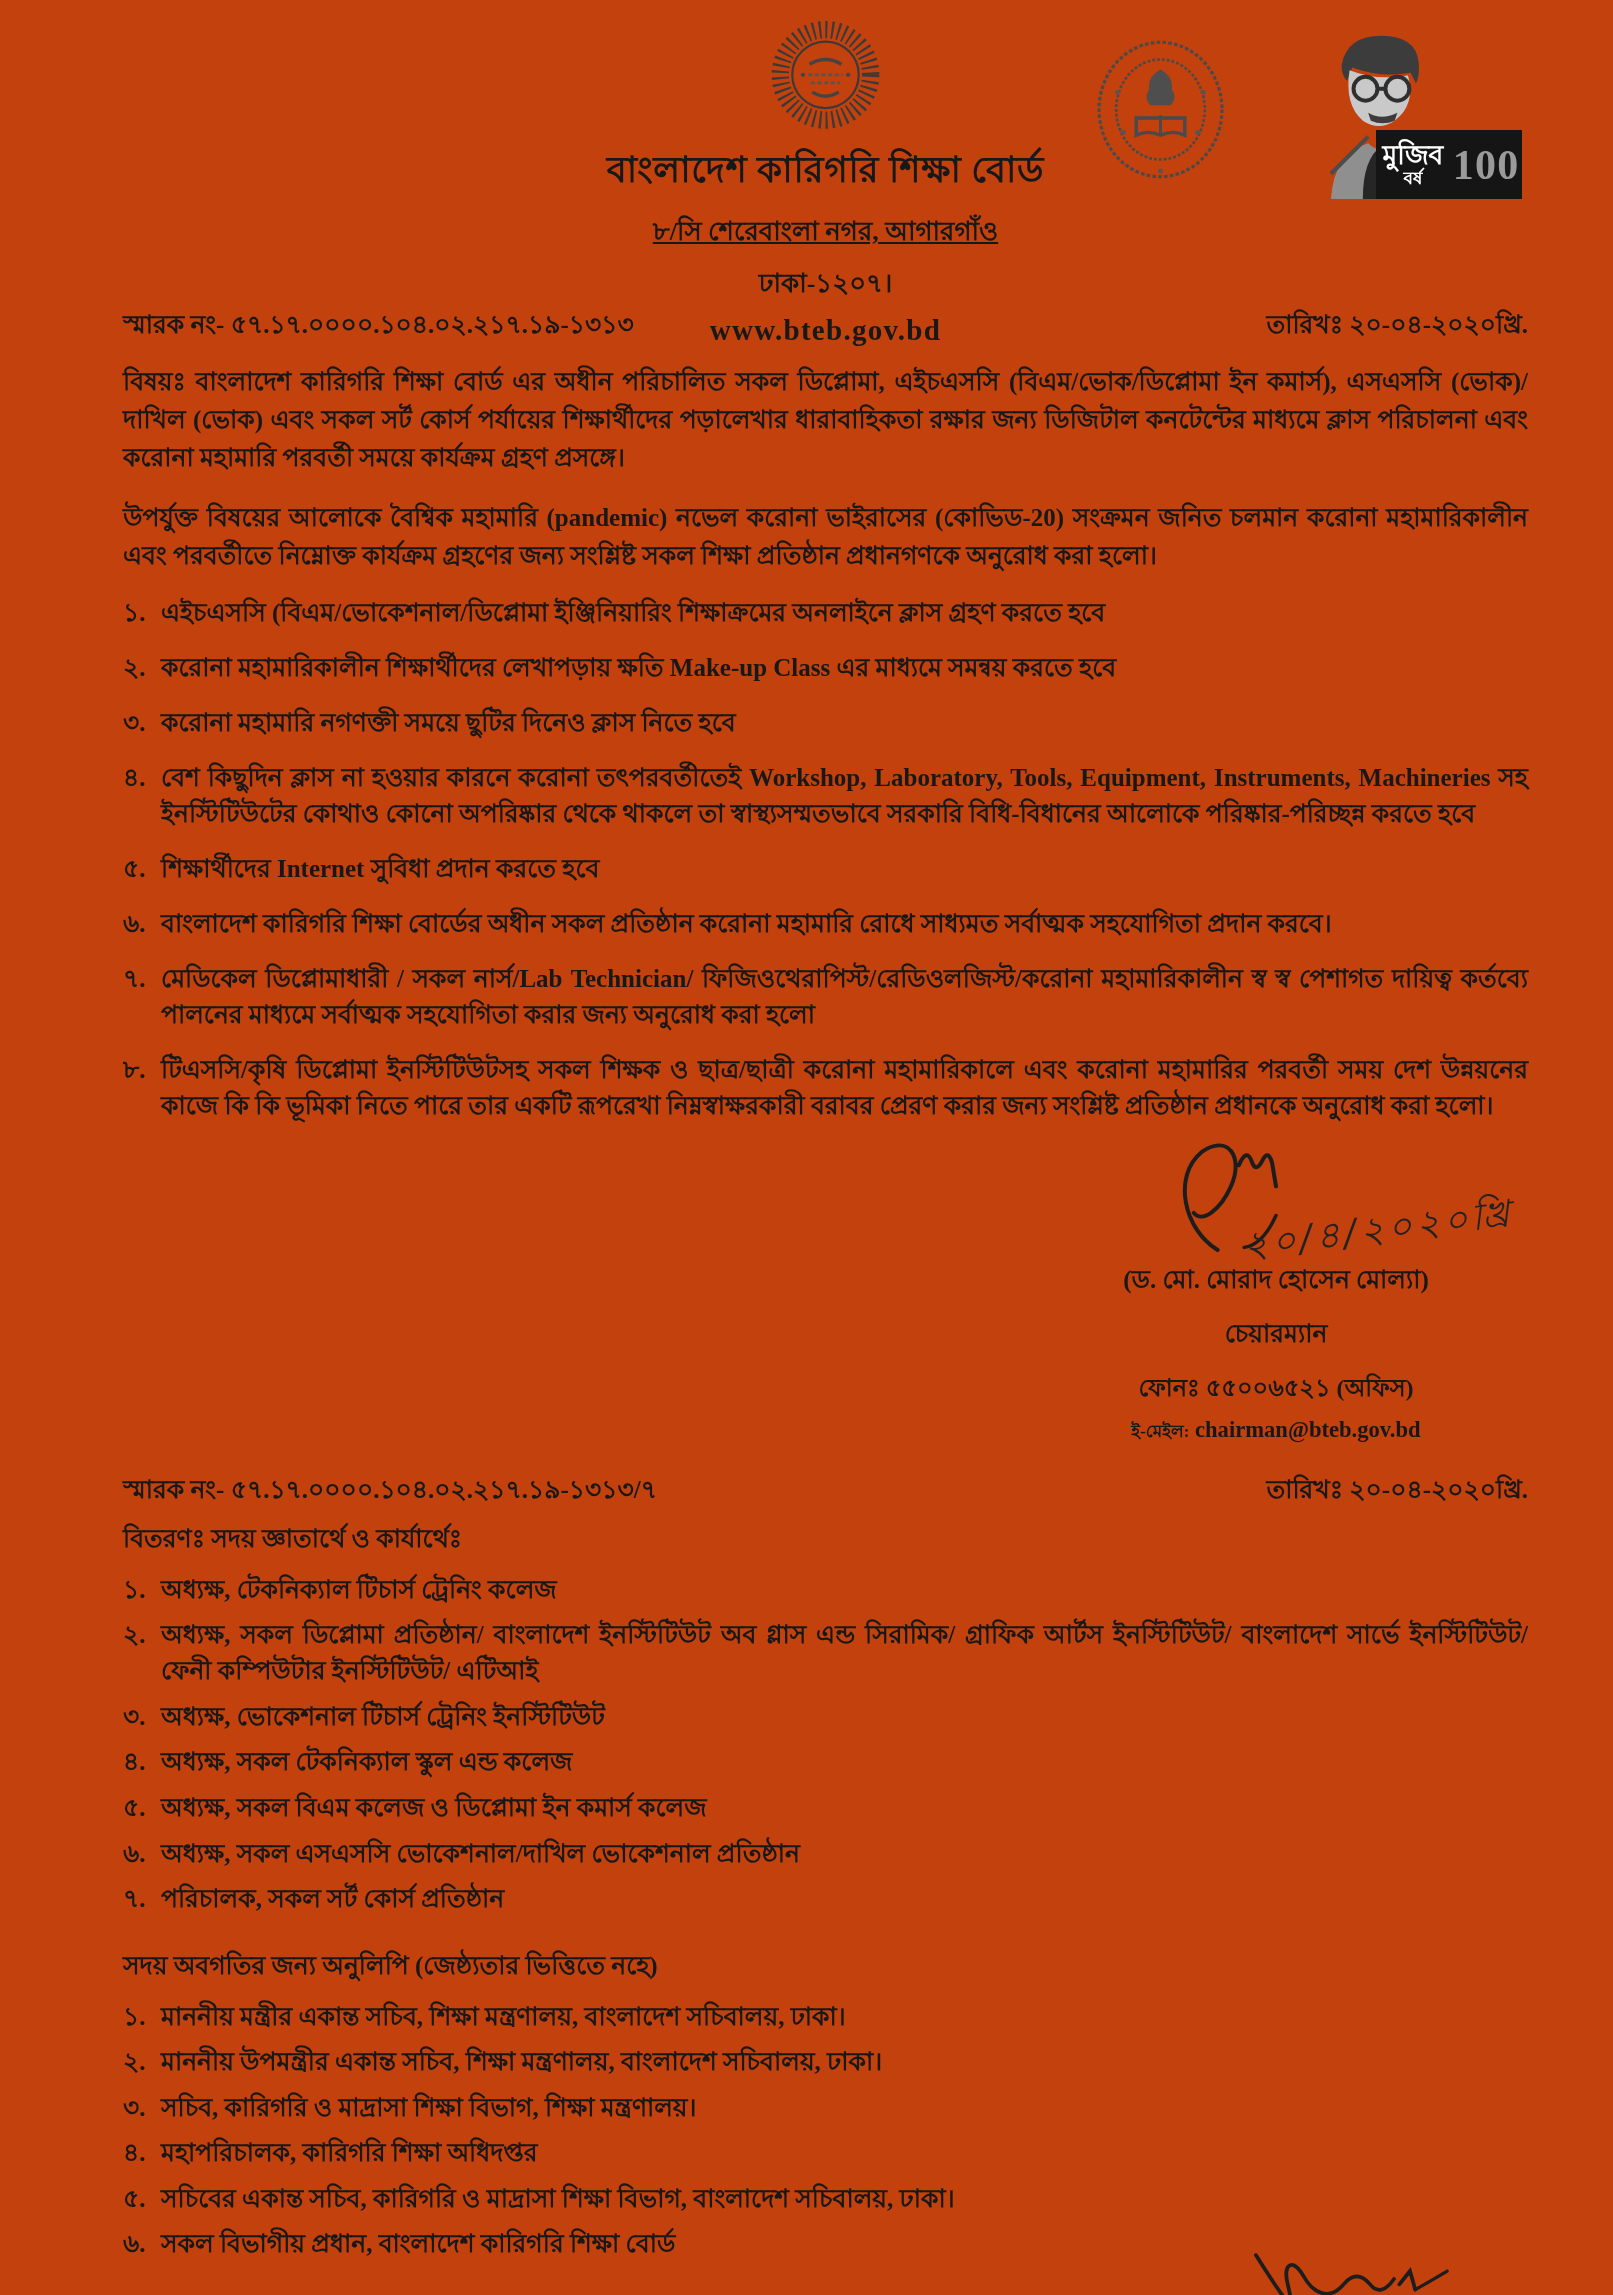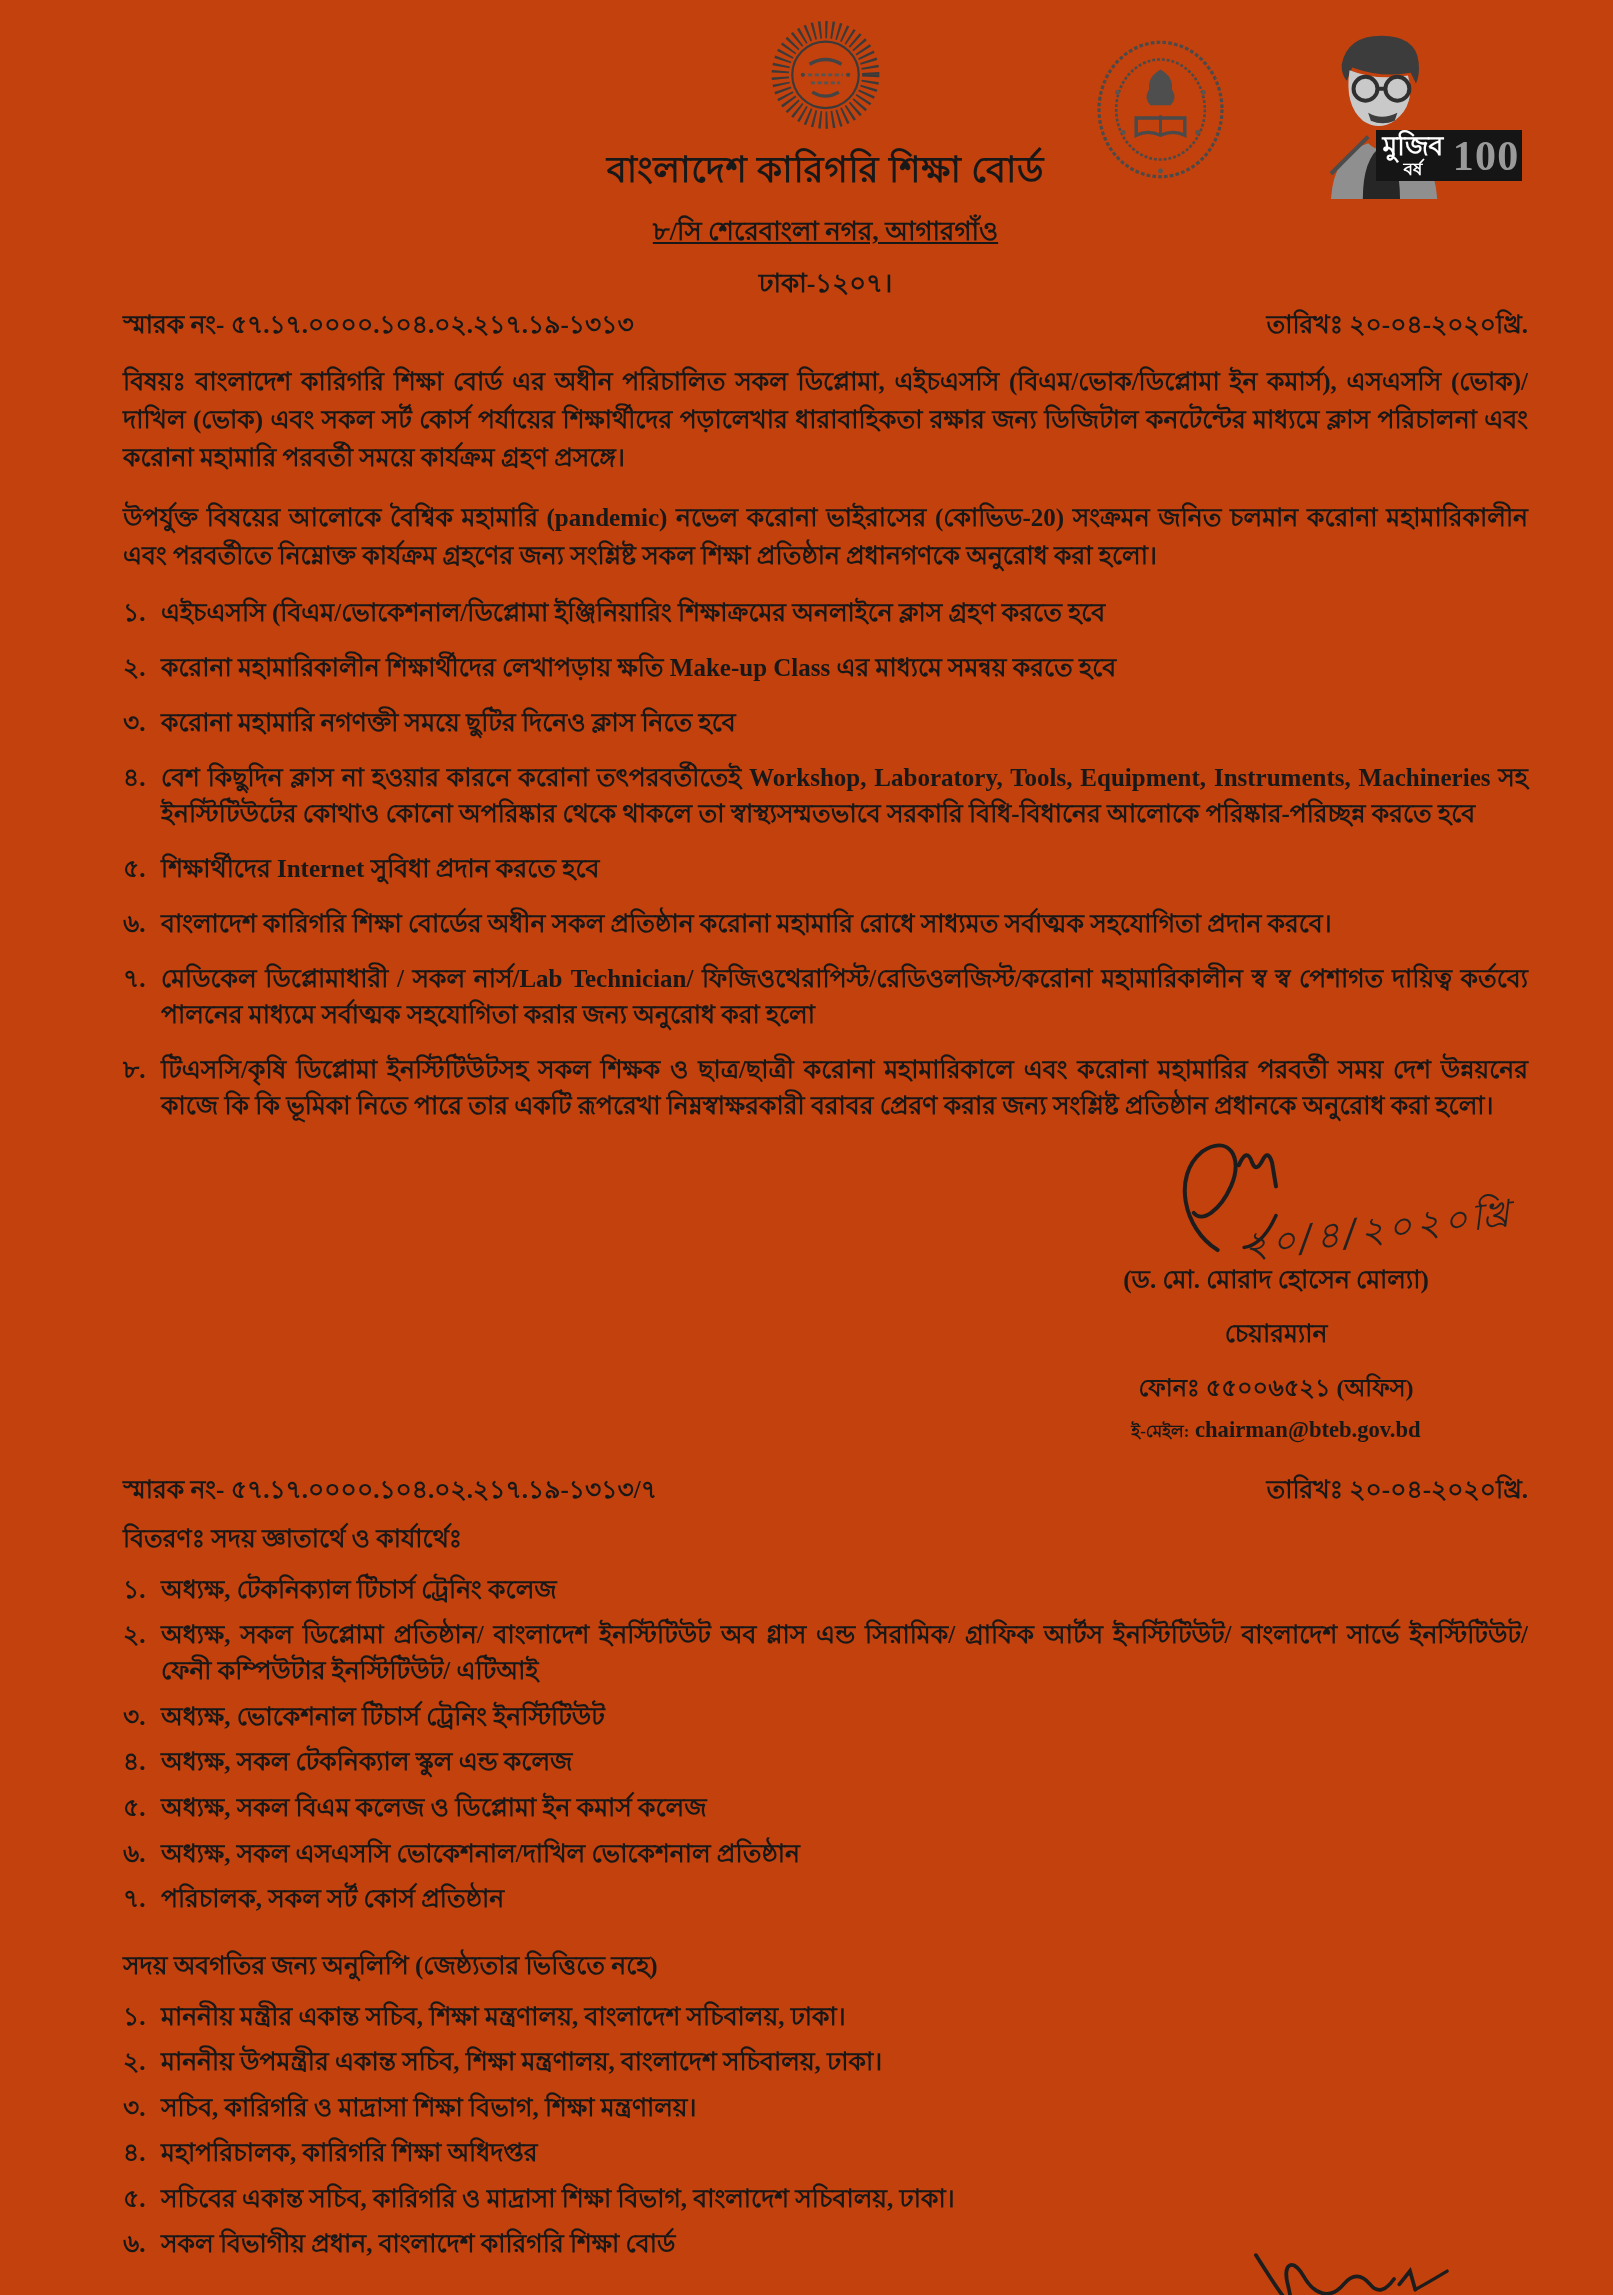--- a/index.html
+++ b/index.html
@@ -58,20 +58,21 @@
       <path d="M38 36 q12 -7 24 0" stroke="#444" stroke-width="2.5" fill="none"></path>
       <path d="M37 44 h26 M39 50 h22" stroke="#555" stroke-width="2" fill="none" stroke-dasharray="3 2"></path>
       <path d="M40 57 q10 6 20 0" stroke="#444" stroke-width="2.5" fill="none"></path>
       <circle cx="33" cy="44" r="1.6" fill="#444"></circle>
         <circle cx="67" cy="44" r="1.6" fill="#444"></circle>
     </svg>
 
     <div class="org-name">বাংলাদেশ কারিগরি শিক্ষা বোর্ড</div>
     <div class="addr">৮/সি শেরেবাংলা নগর, আগারগাঁও</div>
     <div class="dhaka">ঢাকা-১২০৭।</div>
+    <div class="website">www.bteb.gov.bd</div>
 
     <svg class="seal" width="143" height="149" viewBox="0 0 100 104">
       <ellipse cx="50" cy="52" rx="43" ry="47" fill="none" stroke="#4a4a4a" stroke-width="2.2" stroke-dasharray="2.5 1.6"></ellipse>
       <ellipse cx="50" cy="52" rx="31" ry="35" fill="none" stroke="#4a4a4a" stroke-width="1.8" stroke-dasharray="2 1.4"></ellipse>
       <path d="M50 24 q-9 5 -8 14 q-4 6 1 11 h14 q5 -5 1 -11 q1 -9 -8 -14z" fill="#4e4e4e"></path>
       <path d="M33 58 h34 v12 q-8 -4 -17 0 q-9 -4 -17 0 z" fill="none" stroke="#4a4a4a" stroke-width="2.4"></path>
       <path d="M50 56 v14" stroke="#4a4a4a" stroke-width="2"></path>
       <circle cx="20" cy="40" r="1.7" fill="#555"></circle>
         <circle cx="80" cy="40" r="1.7" fill="#555"></circle>
       <circle cx="24" cy="68" r="1.7" fill="#555"></circle>
@@ -90,21 +91,21 @@
         <circle cx="80" cy="48" r="9" fill="none" stroke="#2f2f2f" stroke-width="3"></circle>
         <path d="M65 48 h6" stroke="#2f2f2f" stroke-width="3"></path>
 
         <path d="M58 66 q10 6 22 0 l-2 6 q-9 4 -18 0 z" fill="#3c3c3c"></path>
 
         <path d="M30 131 q2 -34 28 -42 q10 10 24 0 q26 8 28 42 z" fill="#8f8f8f"></path>
         <path d="M54 131 q0 -30 14 -40 q14 10 14 40 z" fill="#262626"></path>
 
         <path d="M30 112 L58 84" stroke="#4c4c4c" stroke-width="3" fill="none"></path>
       </svg>
-      <div style="position:absolute;left:85px;top:105px;width:146px;height:51px;background:#151515;display:flex;align-items:center;padding:0 6.6px;box-sizing:border-box;">
+      <div style="position:absolute;left:85px;top:105px;width:146px;height:69px;background:#151515;display:flex;align-items:center;padding:0 6.6px;box-sizing:border-box;">
         <div style="color:#fff;font-weight:bold;line-height:1.05;text-align:center;">
           <div style="font-size:26.5px;">মুজিব</div>
           <div style="font-size:17px;">বর্ষ</div>
         </div>
         <div style="color:#9a9a9a;font-size:42px;font-weight:bold;margin-left:9.3px;letter-spacing:1.3px;">100</div>
       </div>
     </div>
   </div>
 
   <div class="memo-row">

